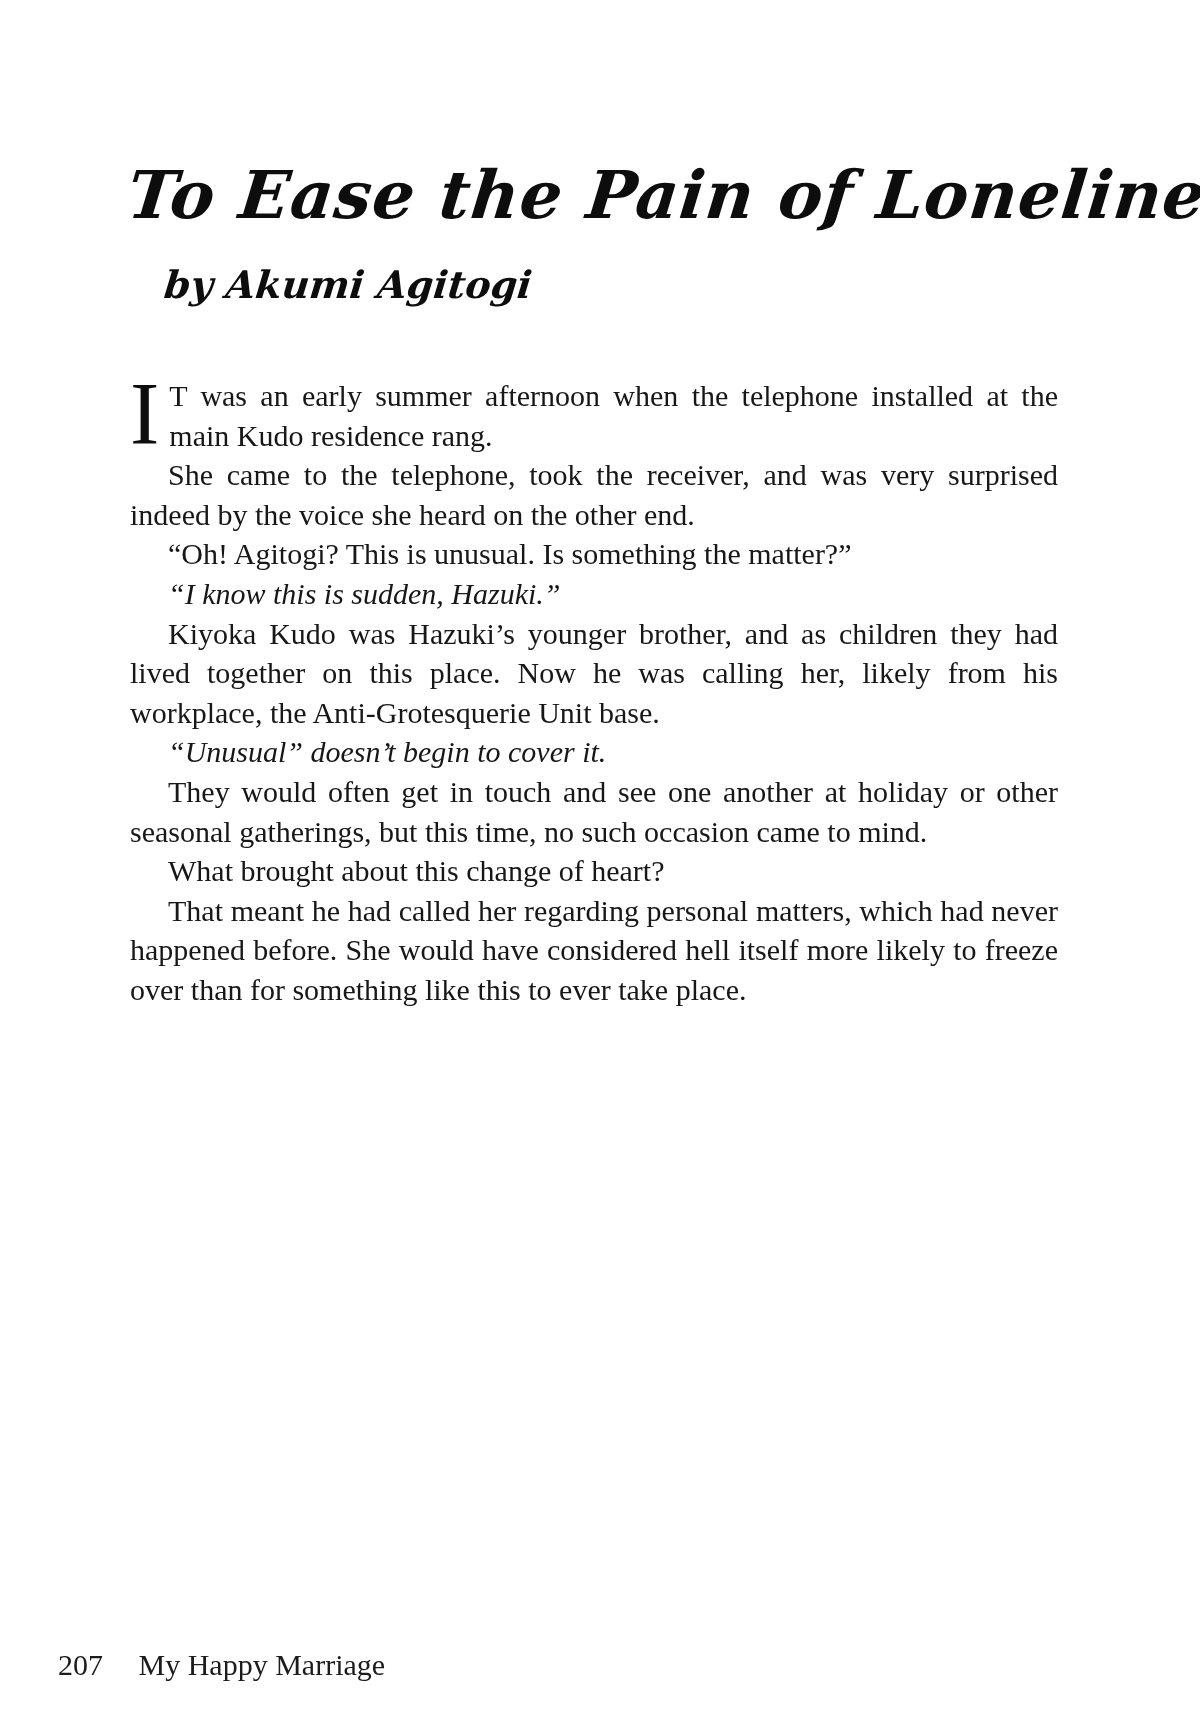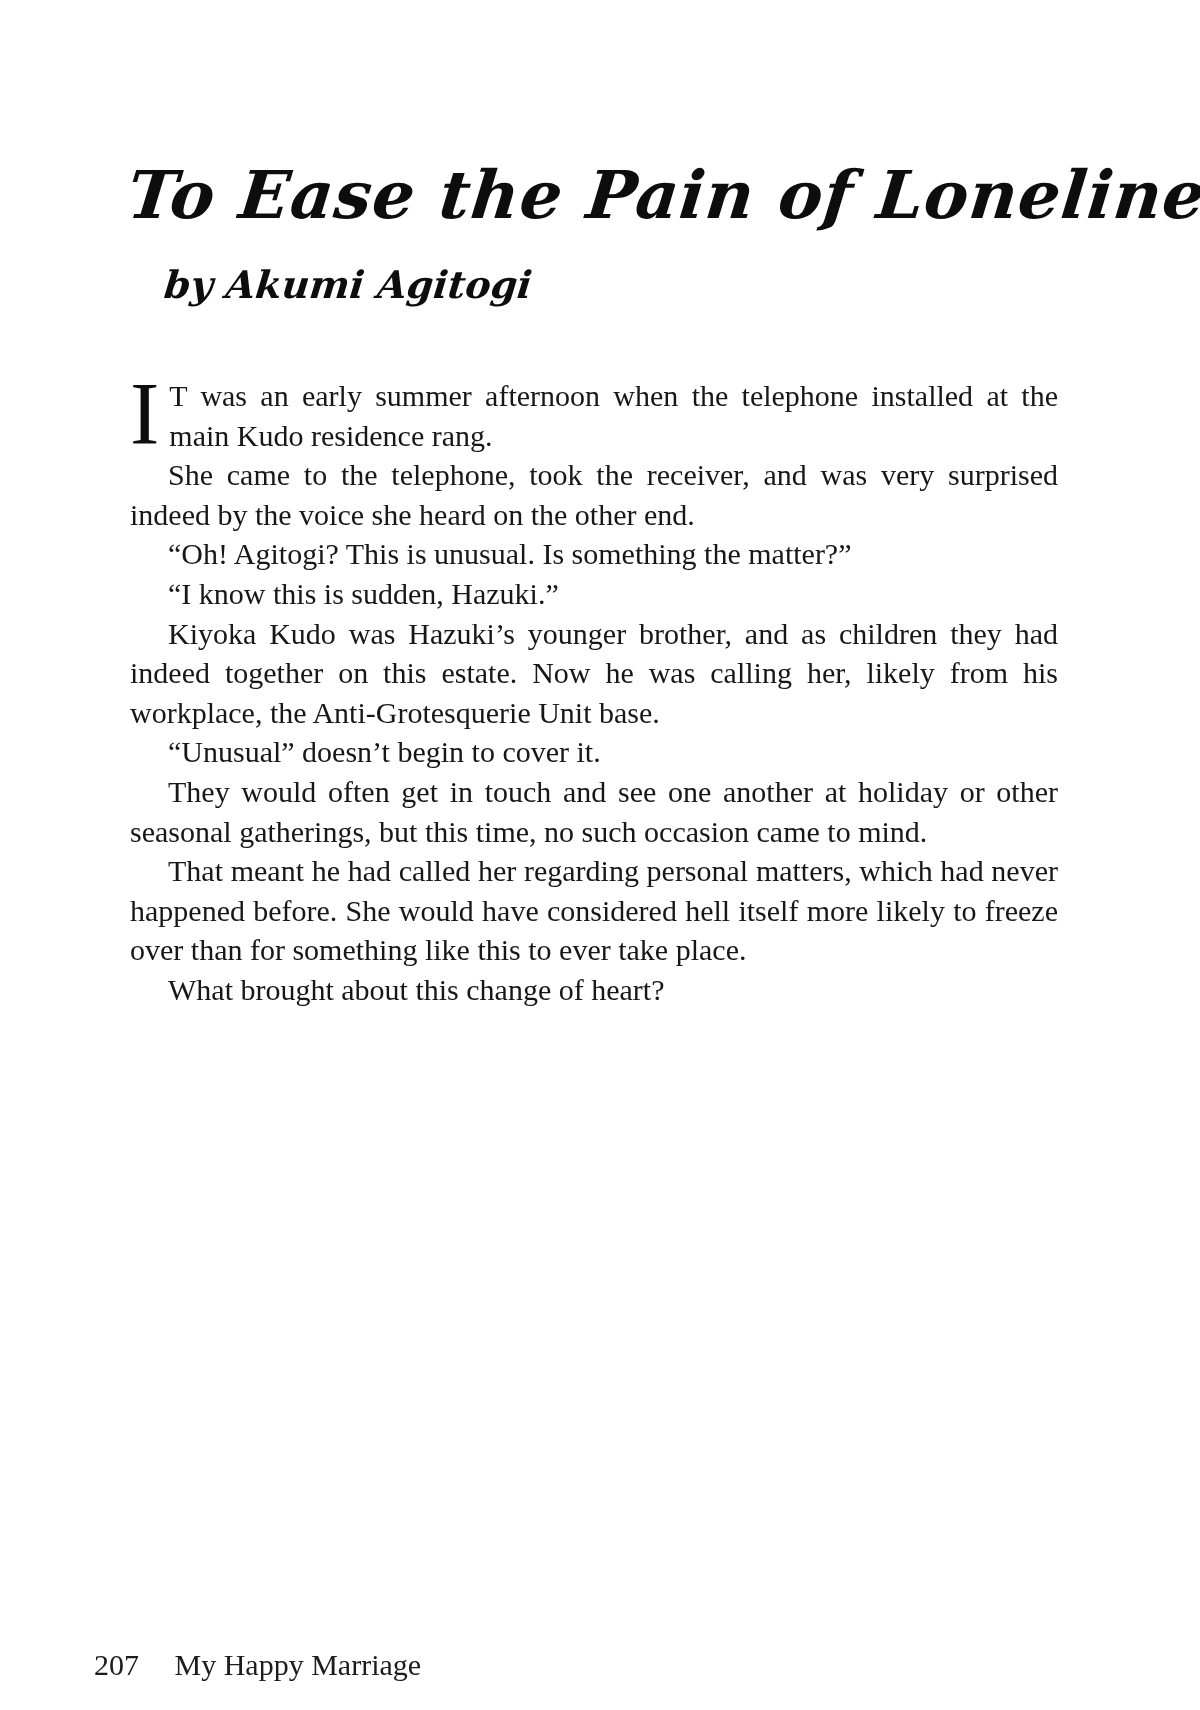--- a/index.html
+++ b/index.html
@@ -54,60 +54,60 @@
     color: #171717;
   }
   .body-text p {
     margin: 0;
     text-indent: 38px;
   }
   .body-text p.first {
     text-indent: 0;
   }
   .body-text p.italic {
+    font-style: italic;
   }
   .dropcap {
     float: left;
     font-size: 88px;
     line-height: 64px;
     padding: 6px 10px 0 0;
     color: #0d0d0d;
   }
   .page-footer {
     position: absolute;
     left: 58px;
     top: 1648px;
     font-size: 30px;
     color: #1c1c1c;
   }
   .page-footer .page-number {
     display: inline-block;
-    margin-left: 36px;
   }
   .page-footer .book-title {
     display: inline-block;
     margin-left: 28px;
   }
 </style>
 </head>
 <body>
 
 <div class="page">
   <div class="chapter-title">To Ease the Pain of Loneliness</div>
   <div class="chapter-byline">by Akumi Agitogi</div>
 
   <div class="body-text">
       <p class="first"><span class="dropcap">I</span>T was an early summer afternoon when the telephone installed at the main Kudo residence rang.</p>
       <p class="normal">She came to the telephone, took the receiver, and was very surprised indeed by the voice she heard on the other end.</p>
       <p class="normal">“Oh! Agitogi? This is unusual. Is something the matter?”</p>
       <p class="italic">“I know this is sudden, Hazuki.”</p>
-      <p class="normal">Kiyoka Kudo was Hazuki’s younger brother, and as children they had indeed together on this estate. Now he was calling her, likely from his workplace, the Anti-Grotesquerie Unit base.</p>
+      <p class="normal">Kiyoka Kudo was Hazuki’s younger brother, and as children they had lived together on this place. Now he was calling her, likely from his workplace, the Anti-Grotesquerie Unit base.</p>
       <p class="italic">“Unusual” doesn’t begin to cover it.</p>
       <p class="normal">They would often get in touch and see one another at holiday or other seasonal gatherings, but this time, no such occasion came to mind.</p>
+      <p class="normal">What brought about this change of heart?</p>
       <p class="normal">That meant he had called her regarding personal matters, which had never happened before. She would have considered hell itself more likely to freeze over than for something like this to ever take place.</p>
-      <p class="normal">What brought about this change of heart?</p>
     </div>
 
   <div class="page-footer">
     <span class="page-number">207</span>
     <span class="book-title">My Happy Marriage</span>
   </div>
 </div>
 
 </body></html>

